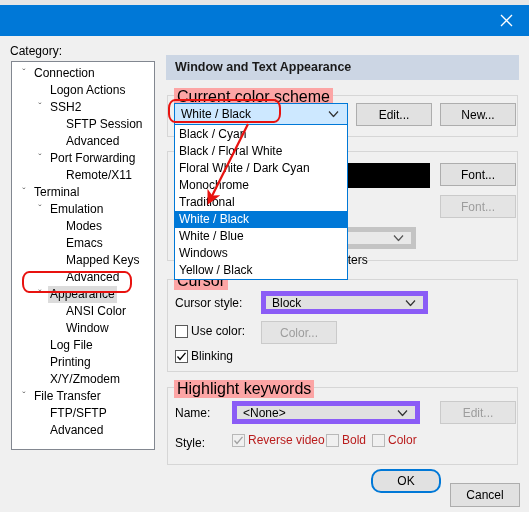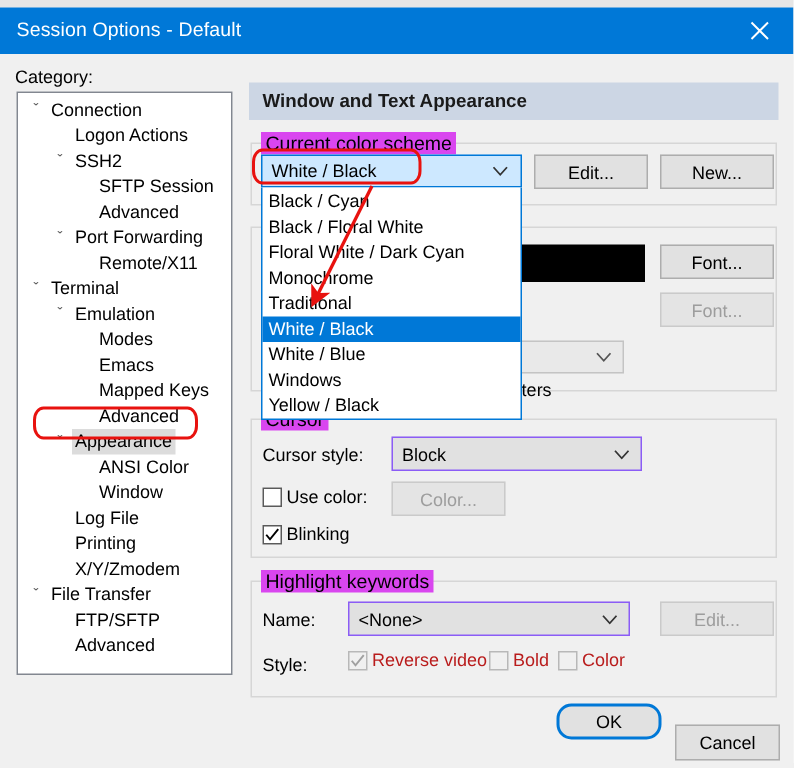--- a/index.html
+++ b/index.html
@@ -121,23 +121,23 @@
   }
 
   
   .groupbox {
     position: absolute;
     border: 1px solid #d6d6d6;
     box-sizing: border-box;
   }
   .group-title {
     position: absolute;
-    background: #d946ef;
+    background: #fca5a5;
     padding: 0 3px;
-    font-size: 13px;
+    font-size: 16px;
     color: #000;
     white-space: nowrap;
   }
 
   
   .btn {
     position: absolute;
     background: #e1e1e1;
     border: 1px solid #adadad;
     box-sizing: border-box;
@@ -155,21 +155,21 @@
     border-color: #cacaca;
   }
   .btn.default {
     border: 2px solid #0078d7;
     background: #e1e1e1;
   }
 
   .combo {
     position: absolute;
     background: #e1e1e1;
-    border: 1px solid #8b5cf6;
+    border: 5px solid #8b5cf6;
     box-sizing: border-box;
     font-size: 12px;
     color: #000;
     cursor: default;
   }
   .combo .ctext {
     position: absolute;
     left: 6px; top: 50%;
     transform: translateY(-50%);
     white-space: nowrap;
@@ -293,21 +293,20 @@
   }
 </style>
 </head>
 <body>
 
 <div id="window">
 
   <div id="top-strip"></div>
 
   <div id="titlebar">
-    <div id="title-text">Session Options - Default</div>
     <div id="close-btn">
       <svg width="13" height="13" viewBox="0 0 13 13" aria-hidden="true">
         <path d="M1 1 L12 12 M12 1 L1 12" stroke="#ffffff" stroke-width="1.3" fill="none"></path>
       </svg>
     </div>
   </div>
 
   <div id="category-label">Category:</div>
 
   <div id="tree-panel">

